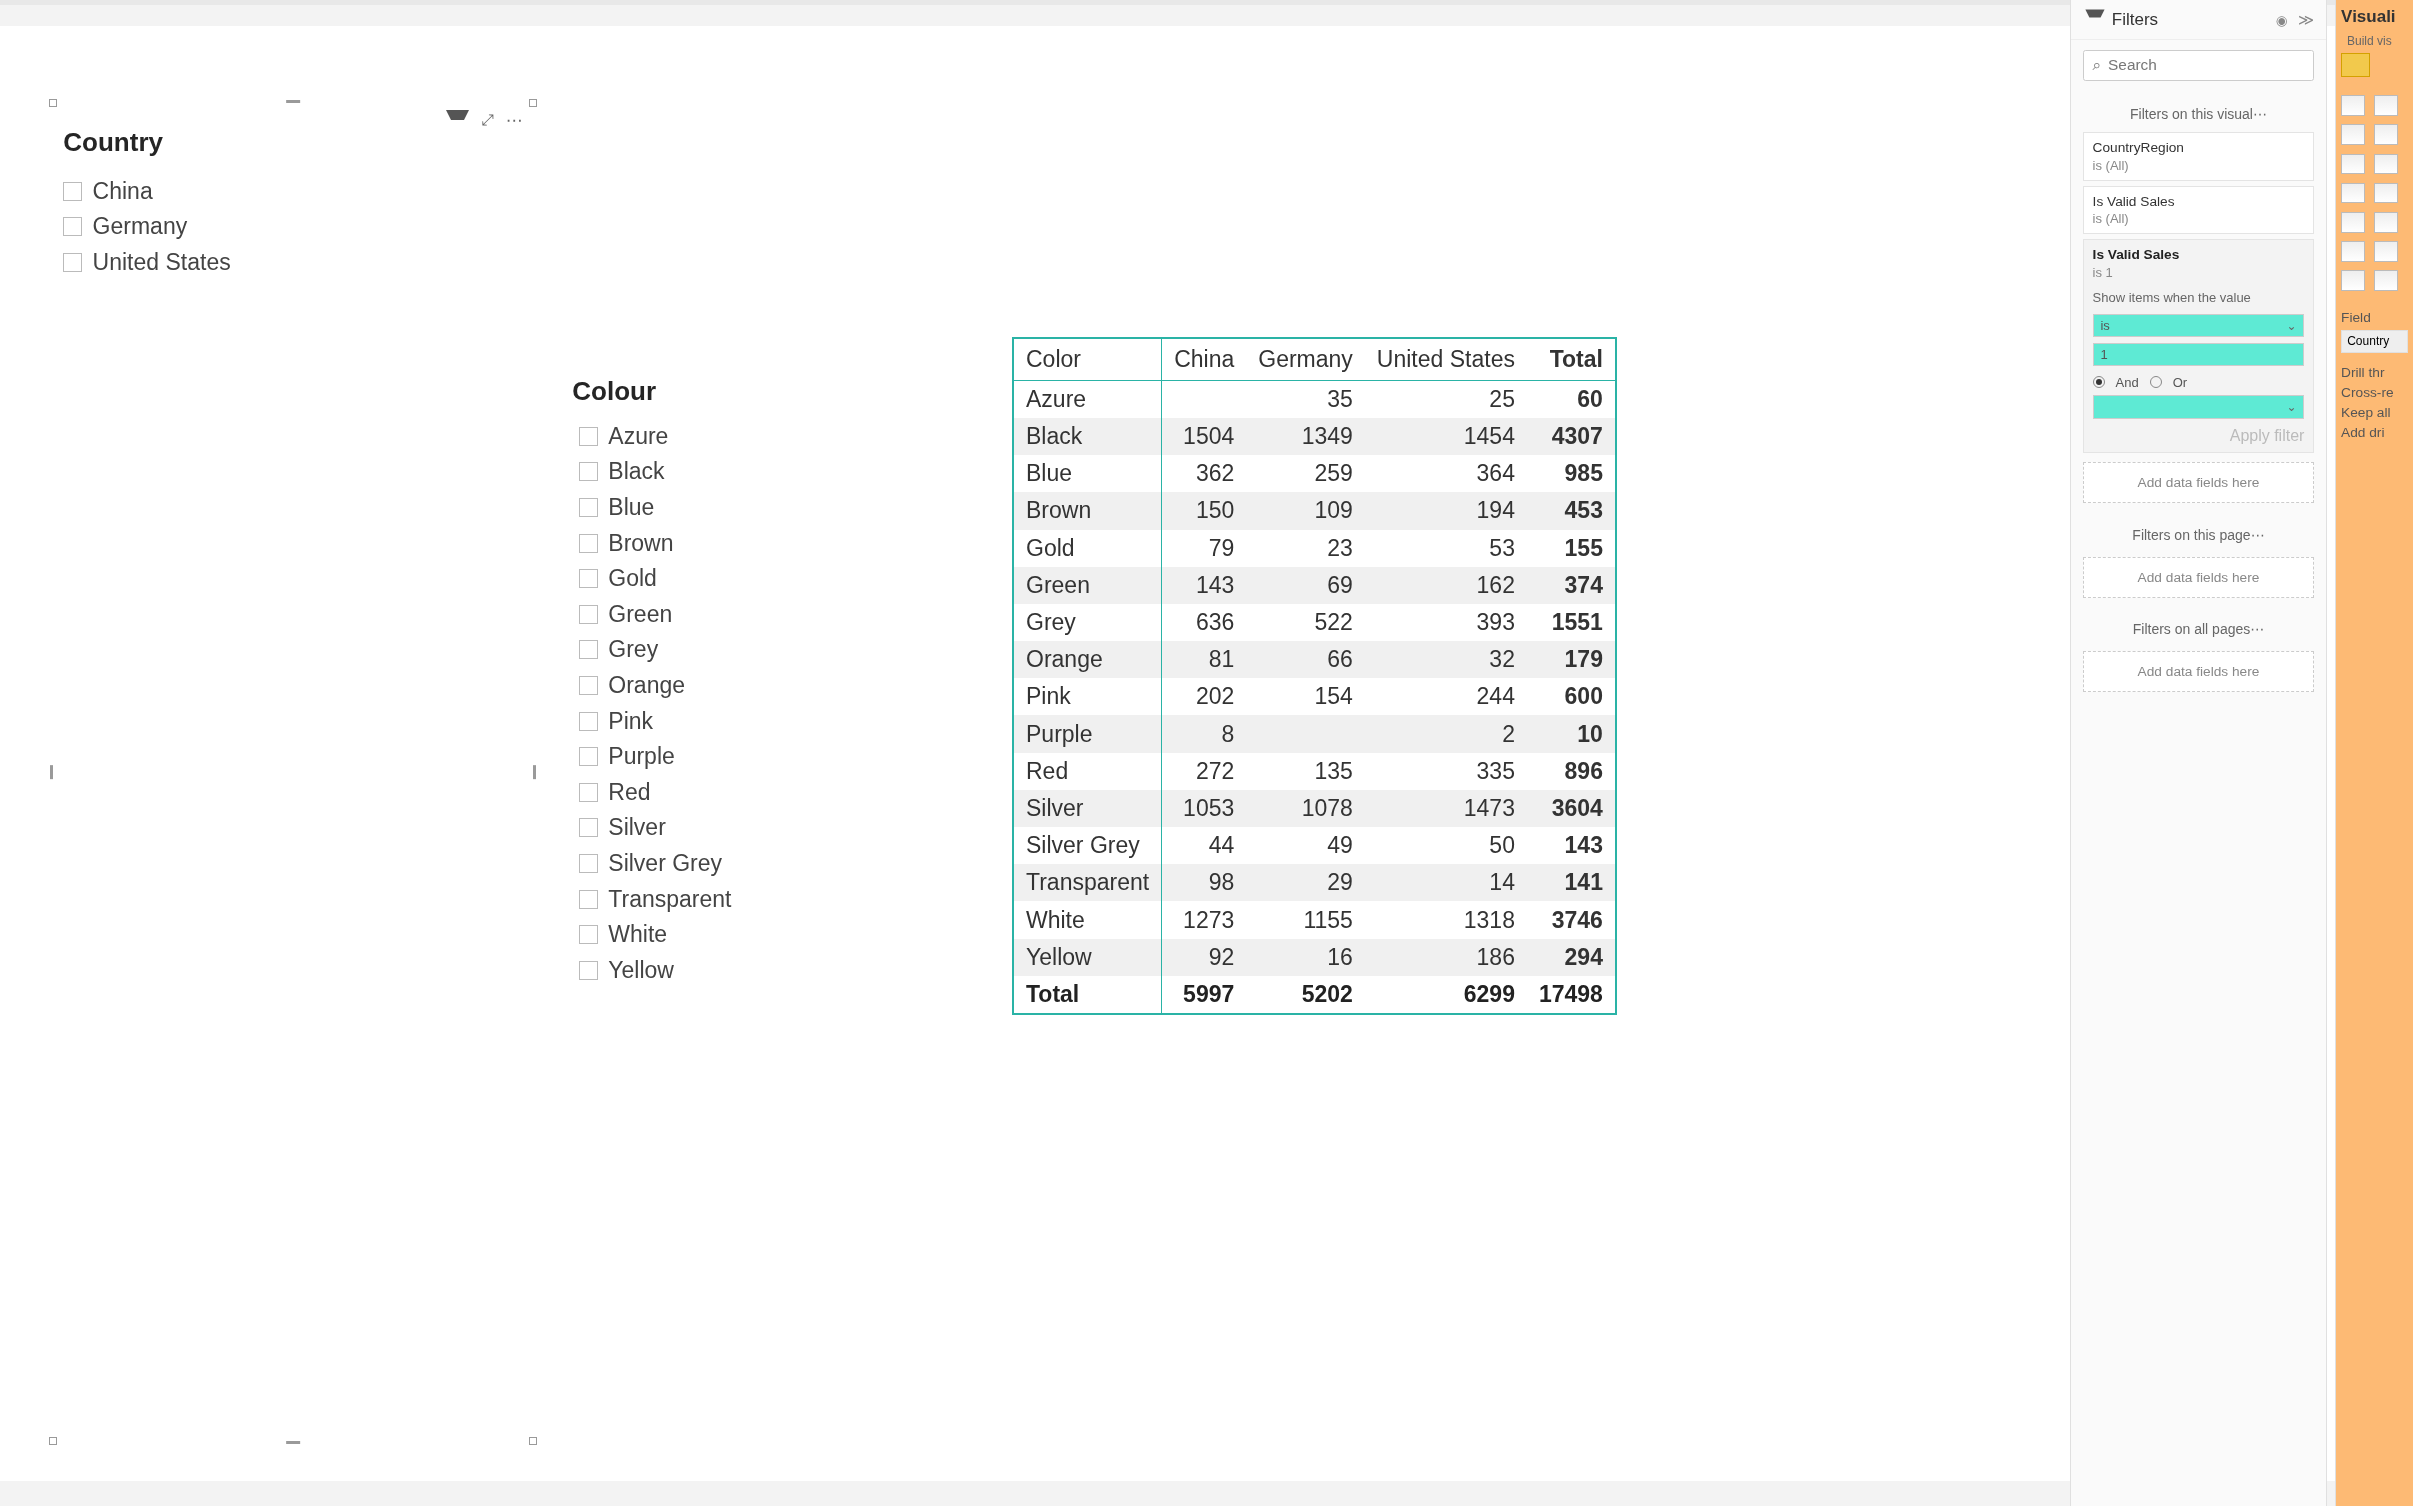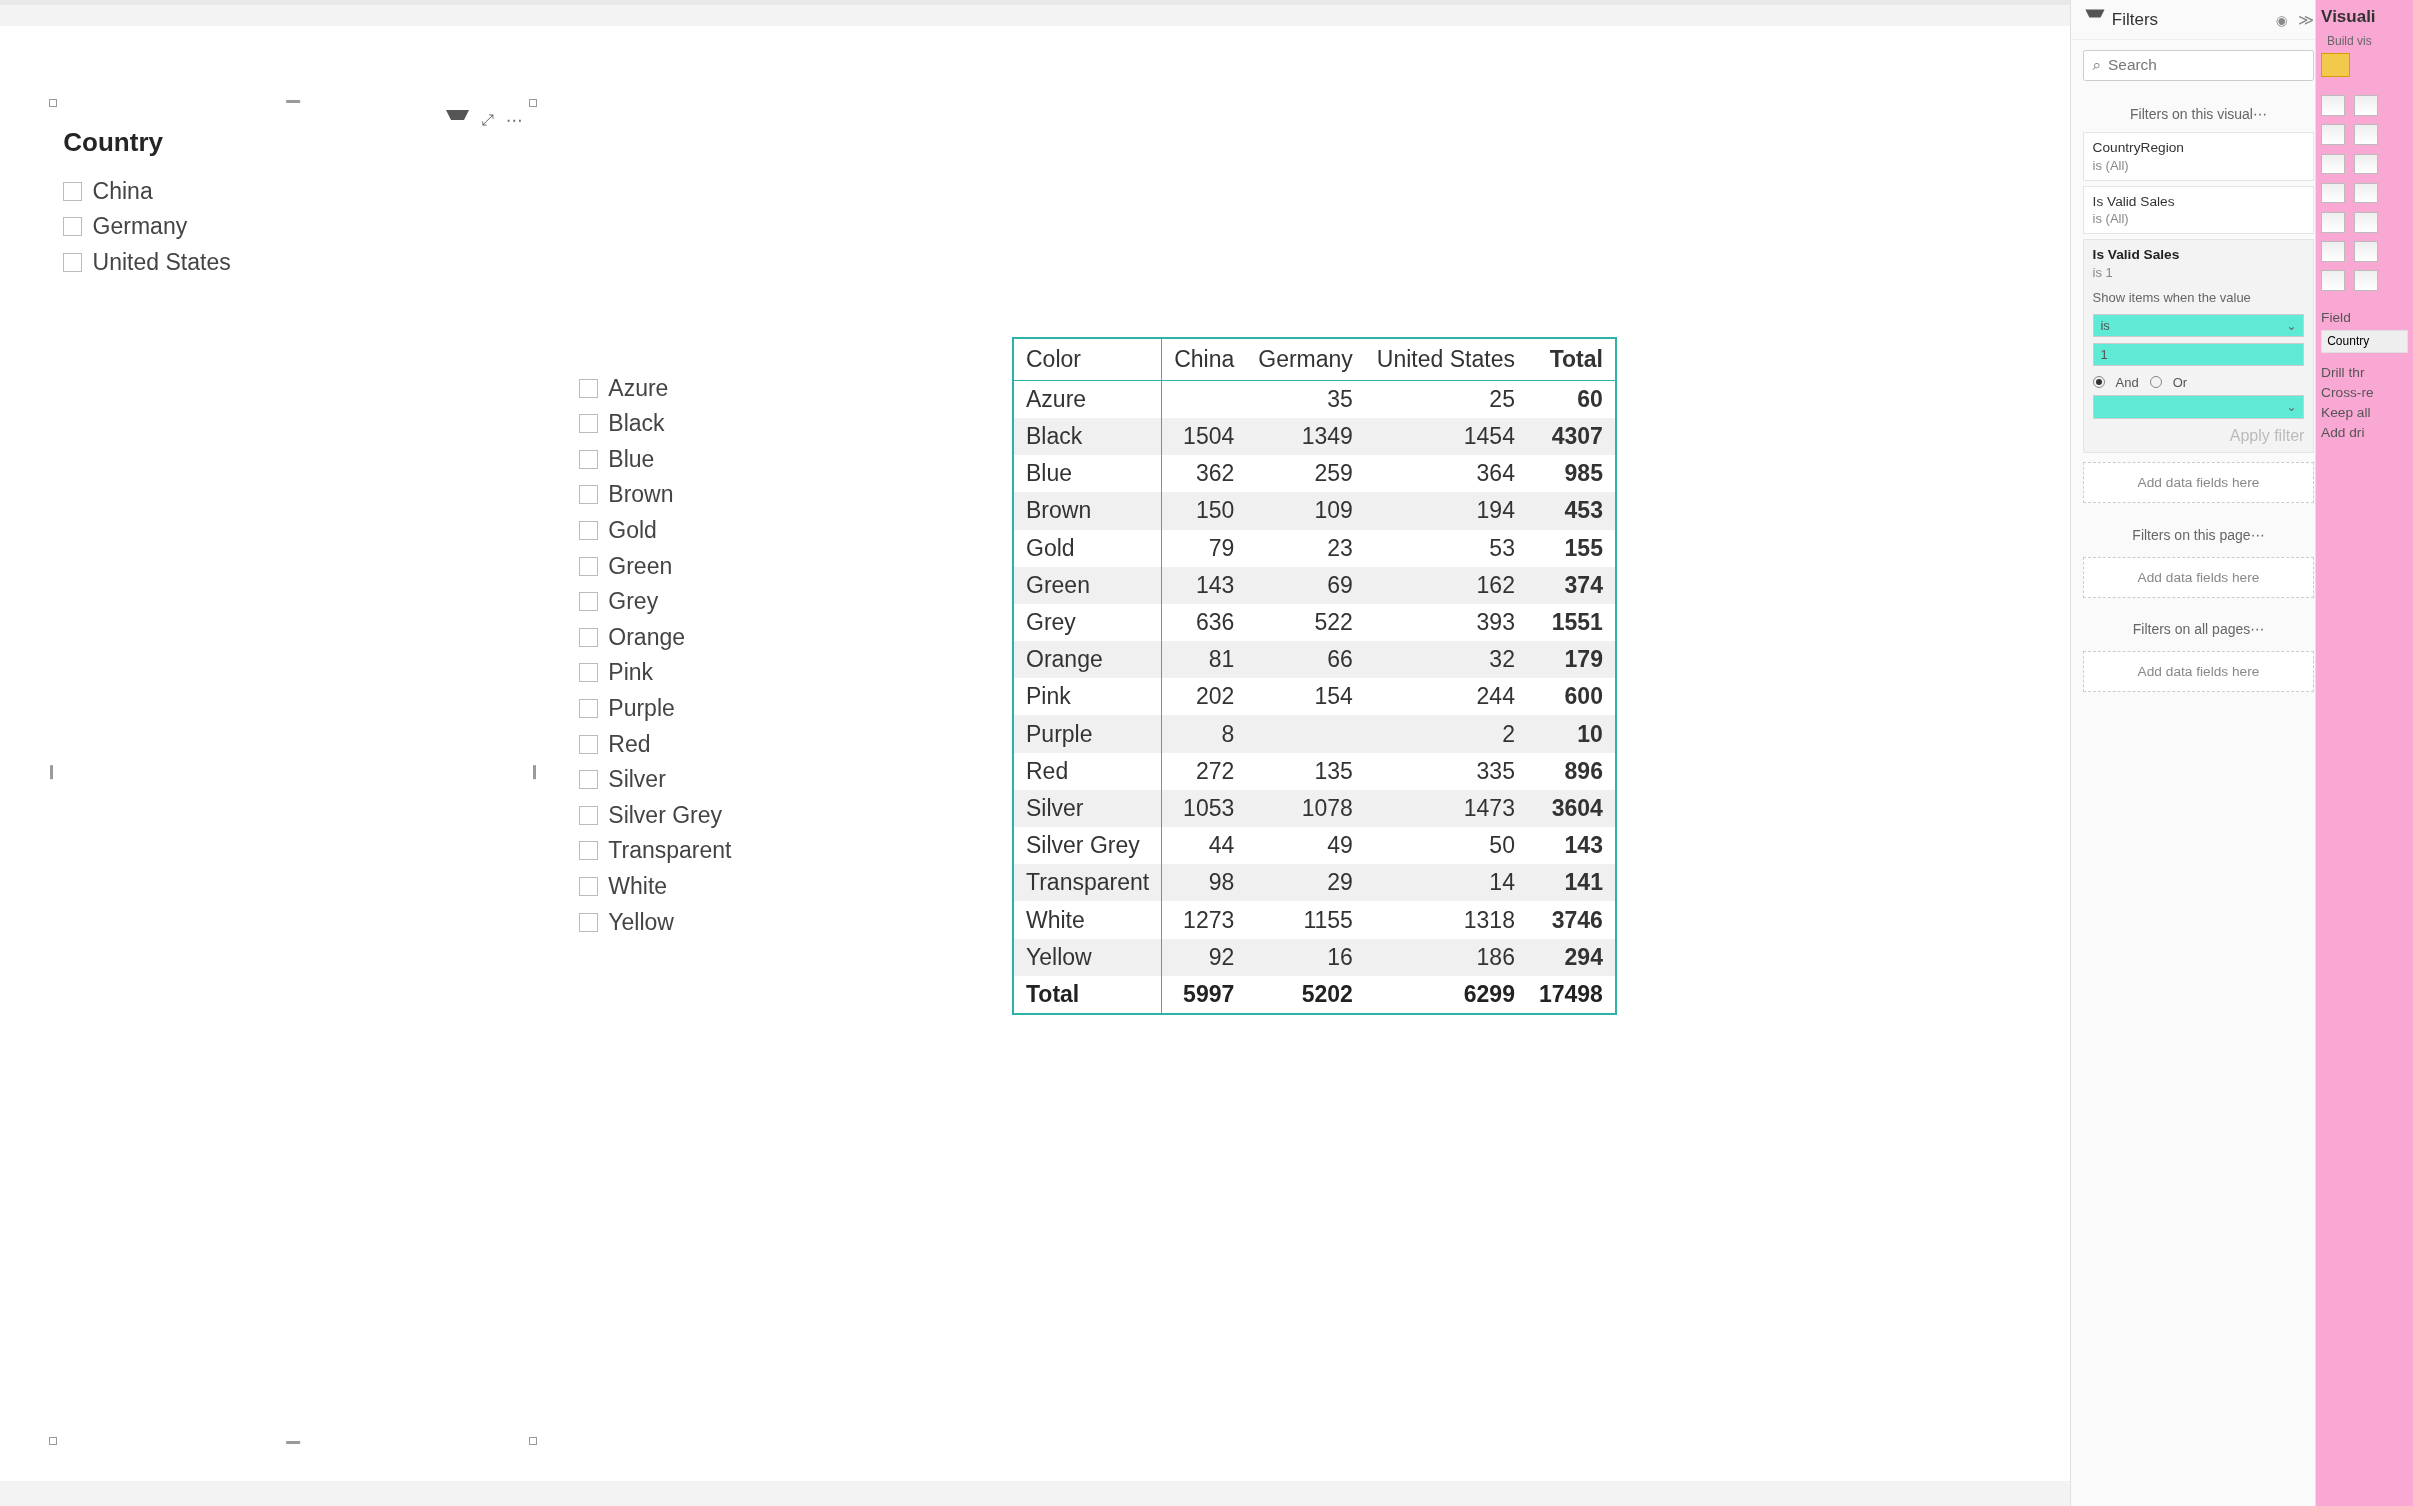--- a/index.html
+++ b/index.html
@@ -285,23 +285,23 @@
   font-size: 13.7px;
   padding: 12px 5.1px;
   background: #fff;
 }
 
 
 .viz-pane {
   position: absolute;
   top: 0;
   right: 0;
-  width: 98px;
+  width: 78px;
   bottom: 0;
-  background: #f9a8d4;
+  background: #fdba74;
   border-left: 0.9px solid #e0e0e0;
   overflow: hidden;
 }
 .viz-title {
   font-size: 17px;
   font-weight: 700;
   color: #333;
   padding: 6.9px 5.1px;
   white-space: nowrap;
 }
@@ -403,20 +403,21 @@
           <span>Germany</span>
         </div>
         <div class="slicer-item">
           <span class="slicer-check"></span>
           <span>United States</span>
         </div>
       </div>
   </div>
 
   <div class="slicer-colour">
+    <div class="slicer-title">Colour</div>
     <div class="slicer-items" id="colour-items">
         <div class="slicer-item">
           <span class="slicer-check"></span>
           <span>Azure</span>
         </div>
         <div class="slicer-item">
           <span class="slicer-check"></span>
           <span>Black</span>
         </div>
         <div class="slicer-item">

